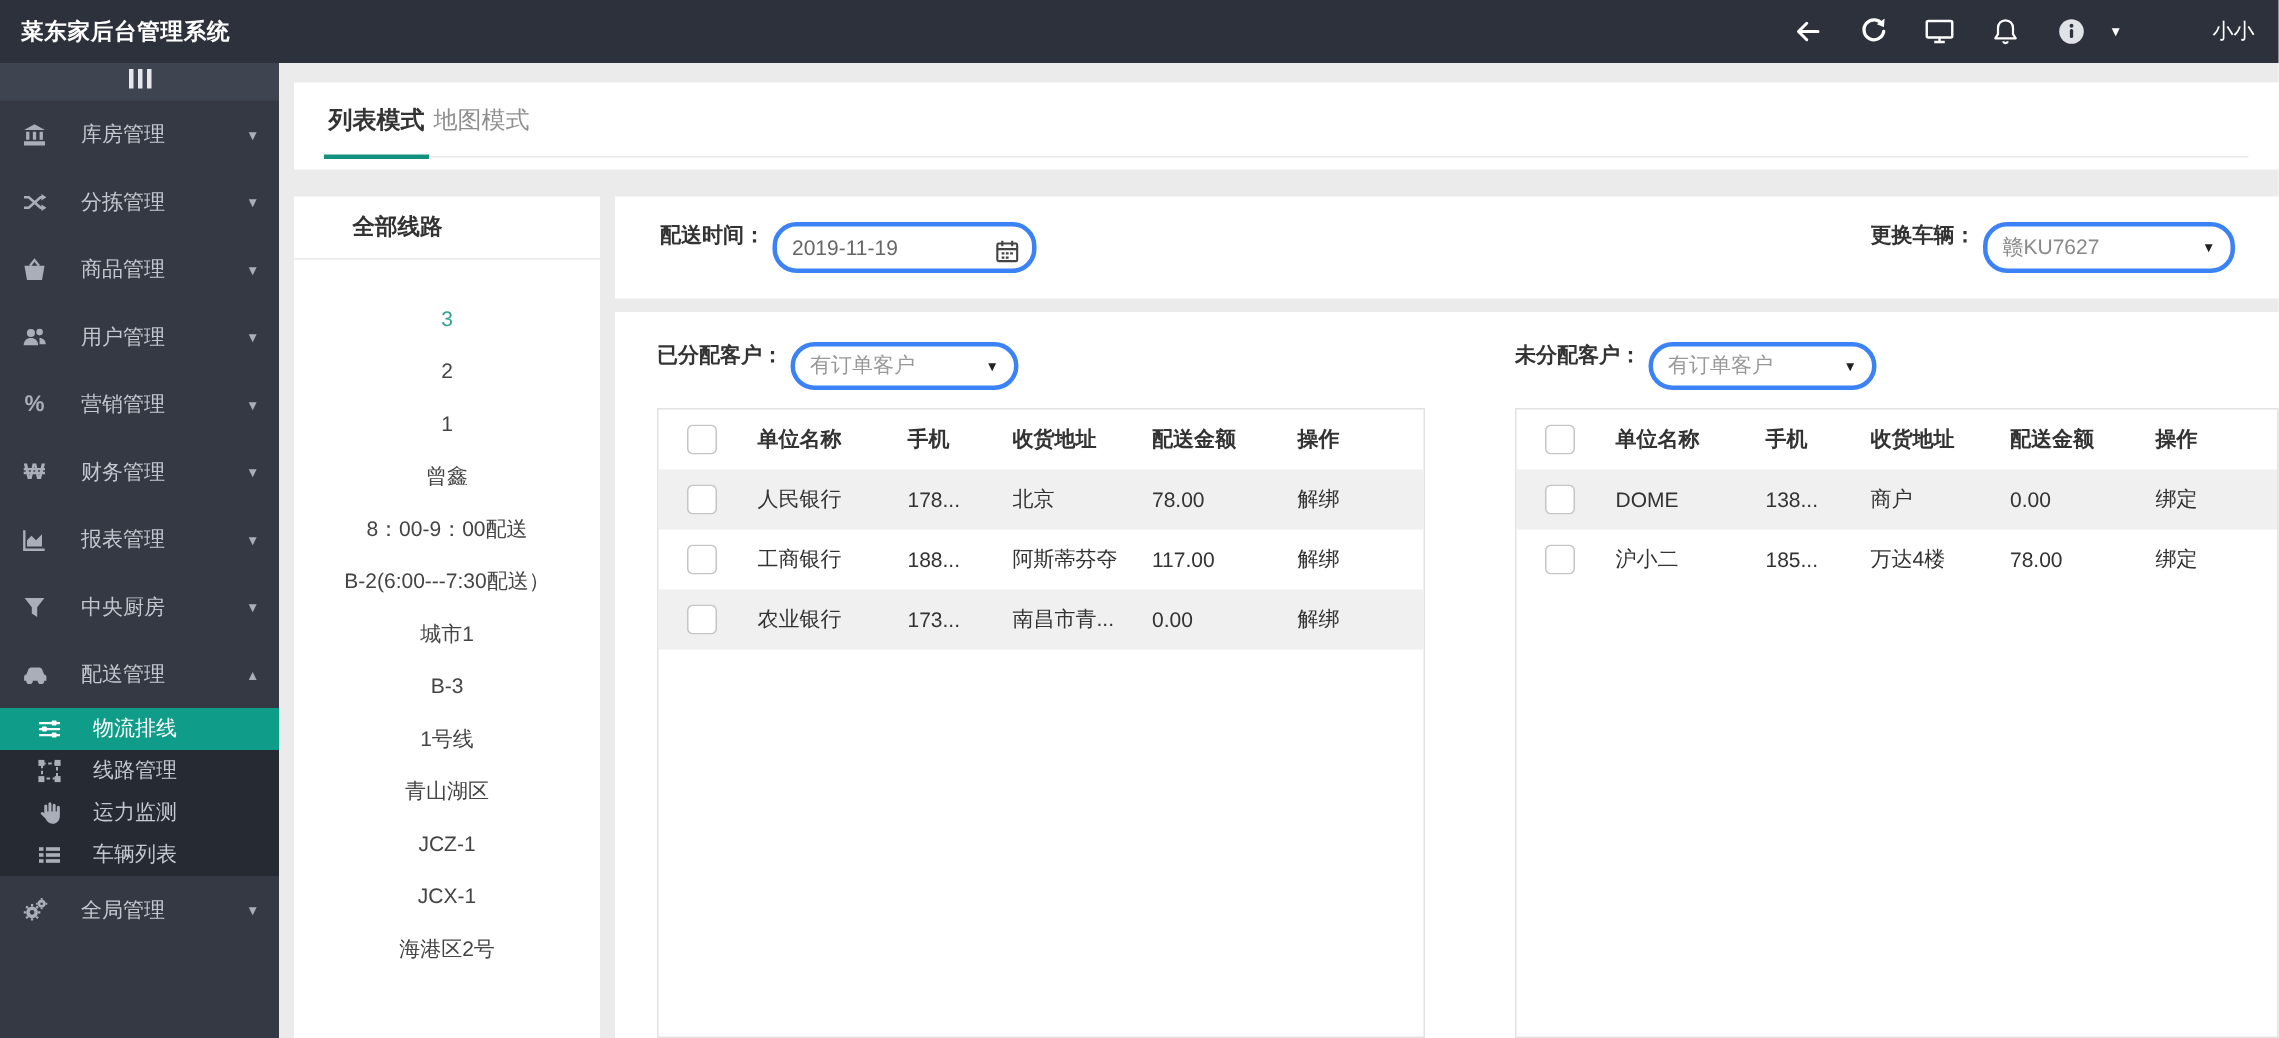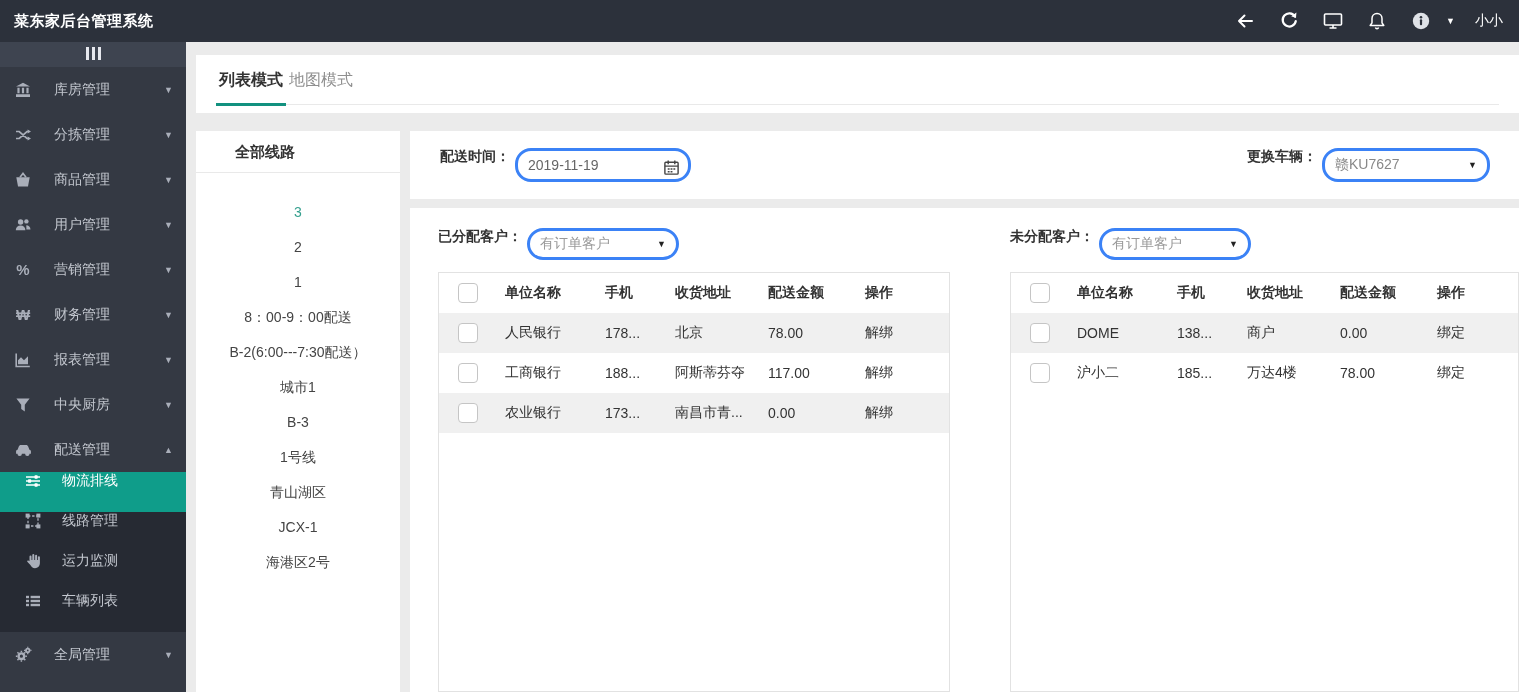--- a/index.html
+++ b/index.html
@@ -18,37 +18,37 @@
   svg{display:block}
 
   
   header{position:absolute;top:0;left:0;right:0;height:42px;background:var(--hdr);
          display:flex;align-items:center;color:#fff;z-index:5}
   .h-title{margin-left:14px;font-size:15px;font-weight:bold;letter-spacing:.5px}
   .h-right{margin-left:auto;display:flex;align-items:center;margin-right:16px}
   .hicon{width:22px;height:22px;display:flex;align-items:center;justify-content:center;
          color:#fff;margin-left:22px;cursor:pointer}
   .h-caret{font-size:9px;margin-left:14px;cursor:pointer}
-  .h-user{font-size:14px;margin-left:20px;cursor:pointer}
+  .h-user{font-size:14px;margin-left:60px;cursor:pointer}
 
   
   aside{position:absolute;top:42px;left:0;width:186px;bottom:0;background:var(--side)}
   .collapse-strip{height:25px;background:var(--strip);display:flex;align-items:center;
                   justify-content:center;cursor:pointer}
   .bars i{display:inline-block;width:3px;height:13px;background:#e6e8ee;margin:0 1.5px}
   .side-item{height:45px;display:flex;align-items:center;color:#c3c7cf;font-size:14px;
              position:relative;cursor:pointer}
   .sicon{width:18px;height:18px;display:flex;align-items:center;justify-content:center;
          color:#a9aeb9;flex:none}
   .side-item .sicon{margin-left:14px}
   .side-item .slabel{margin-left:22px}
   .caret{position:absolute;right:13px;font-size:9px;color:#a9aeb9}
   .txticon{font-size:15px;font-weight:bold;line-height:1}
   .submenu{background:var(--sub)}
-  .sub-item{height:40px;display:flex;align-items:flex-start;color:#c3c7cf;font-size:14px;cursor:pointer}
+  .sub-item{height:28px;display:flex;align-items:center;color:#c3c7cf;font-size:14px;cursor:pointer}
   .sub-item .sicon{margin-left:24px}
   .sub-item .slabel{margin-left:20px}
   .sub-item.active{background:var(--accent);color:#fff}
   .sub-item.active .sicon{color:#fff}
 
   
   main{position:absolute;left:186px;top:42px;right:0;bottom:0}
 
   .tab-panel{position:absolute;left:10px;right:0;top:13px;height:58px;background:#fff;
              padding:15px 0 0 20px}
@@ -307,26 +307,28 @@
       <div class="tab">地图模式</div>
     </div>
   </div>
 
   <section class="routes-panel">
     <div class="rp-title">全部线路</div>
     <div class="rp-list">
       <div class="route-item selected">3</div>
       <div class="route-item">2</div>
       <div class="route-item">1</div>
+      <div class="route-item">曾鑫</div>
       <div class="route-item">8：00-9：00配送</div>
       <div class="route-item">B-2(6:00---7:30配送）</div>
       <div class="route-item">城市1</div>
       <div class="route-item">B-3</div>
       <div class="route-item">1号线</div>
       <div class="route-item">青山湖区</div>
+      <div class="route-item">JCZ-1</div>
       <div class="route-item">JCX-1</div>
       <div class="route-item">海港区2号</div>
     </div>
   </section>
 
   <section class="filter-panel">
     <div class="fgroup">
       <span class="flabel">配送时间：</span>
       <div class="input date-input">
         <span>2019-11-19</span>

